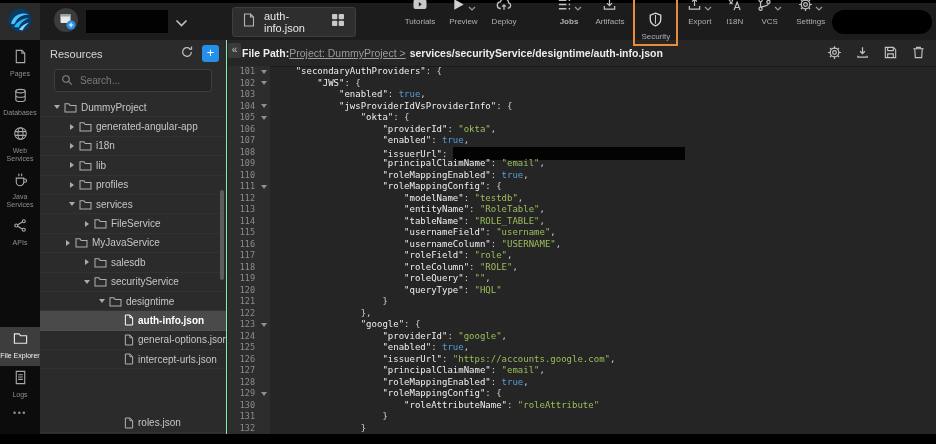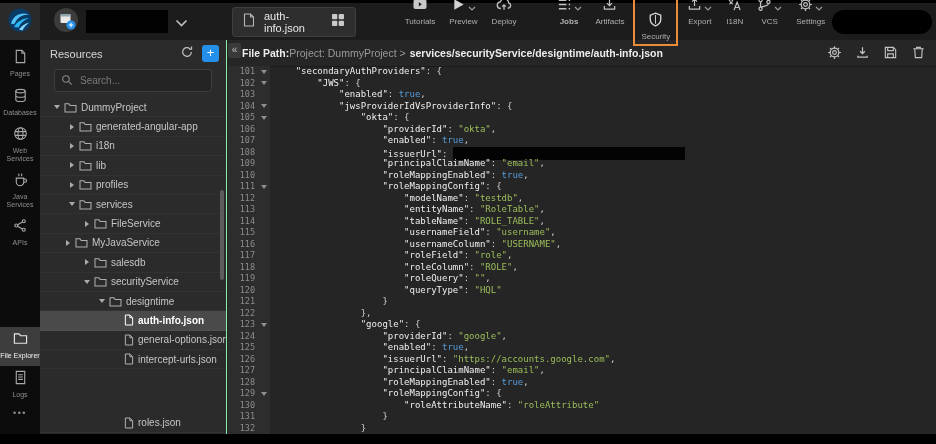--- a/index.html
+++ b/index.html
@@ -52,21 +52,21 @@
   .tri-closed{width:0;height:0;border-top:3.5px solid transparent;border-bottom:3.5px solid transparent;border-left:4.5px solid #ababab;}
   .ticon-t{flex:none;display:flex;align-items:center;margin:0 4px 0 2px;}
   .pscroll{position:absolute;right:2px;top:150px;width:4px;height:90px;background:#5d5d5d;border-radius:2px;}
   .collapse-btn{position:absolute;top:43px;left:228px;width:13px;height:15px;background:#3a3a3a;color:#c2c2c2;
                 font-size:10px;line-height:14px;text-align:center;border-radius:2px;z-index:7;cursor:pointer;}
   
   .editor{position:absolute;top:40px;left:228px;width:708px;height:394px;background:#252526;z-index:3;}
   .pathbar{height:26px;display:flex;align-items:center;padding:0 10px 0 14px;background:#262627;
            border-bottom:1px solid #1b1b1b;font-size:10.5px;}
   .pb-label{color:#ededed;font-weight:bold;}
-  .pb-prefix{color:#9a9a9a;margin-right:4px;}
+  .pb-prefix{color:#9a9a9a;margin-right:4px;text-decoration:underline;}
   .pb-path{color:#ededed;font-weight:bold;}
   .pb-icons{margin-left:auto;display:flex;gap:13px;align-items:center;}
   .code{position:absolute;top:26px;left:0;right:0;bottom:0;overflow:hidden;}
   .cl{display:flex;height:11.5px;}
   .ln{width:30px;flex:none;background:#2d2d2d;color:#8c8c8c;font:8.5px/11.5px "DejaVu Sans Mono",monospace;
       text-align:right;padding-right:3px;box-sizing:border-box;}
   .foldc{width:12px;flex:none;background:#2d2d2d;display:flex;align-items:center;justify-content:center;}
   .tri-fold{width:0;height:0;border-left:3px solid transparent;border-right:3px solid transparent;border-top:4px solid #909090;}
   .ct{margin:0;padding-left:4px;font:9px/11.5px "DejaVu Sans Mono",monospace;white-space:pre;color:#cfcfcf;}
   .tk-k{color:#efefef;}

